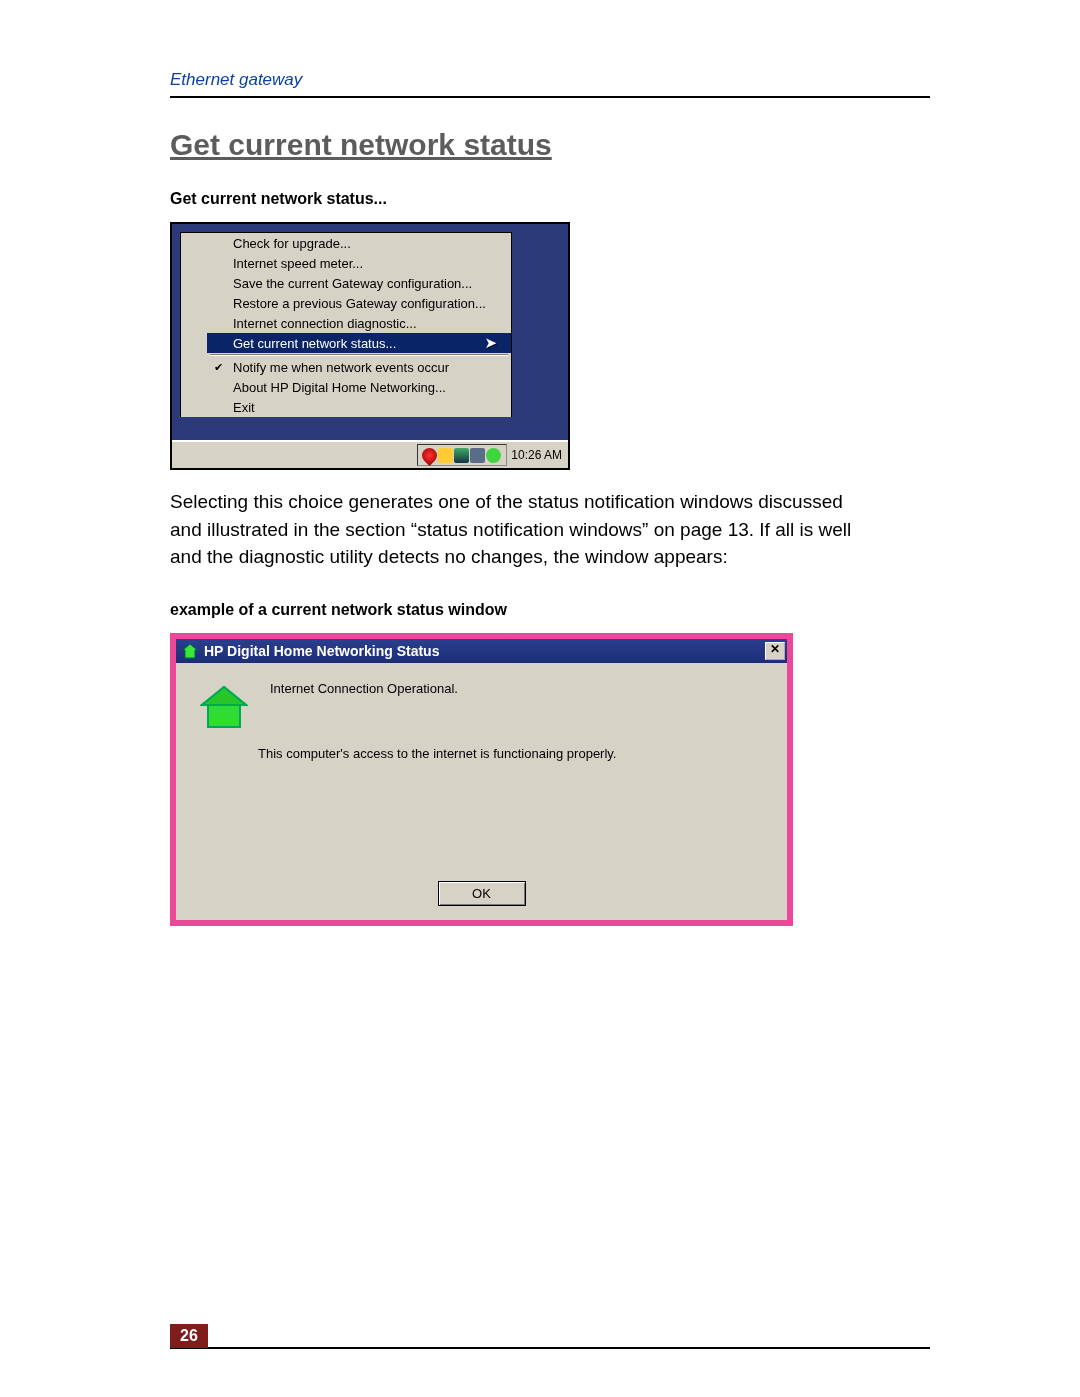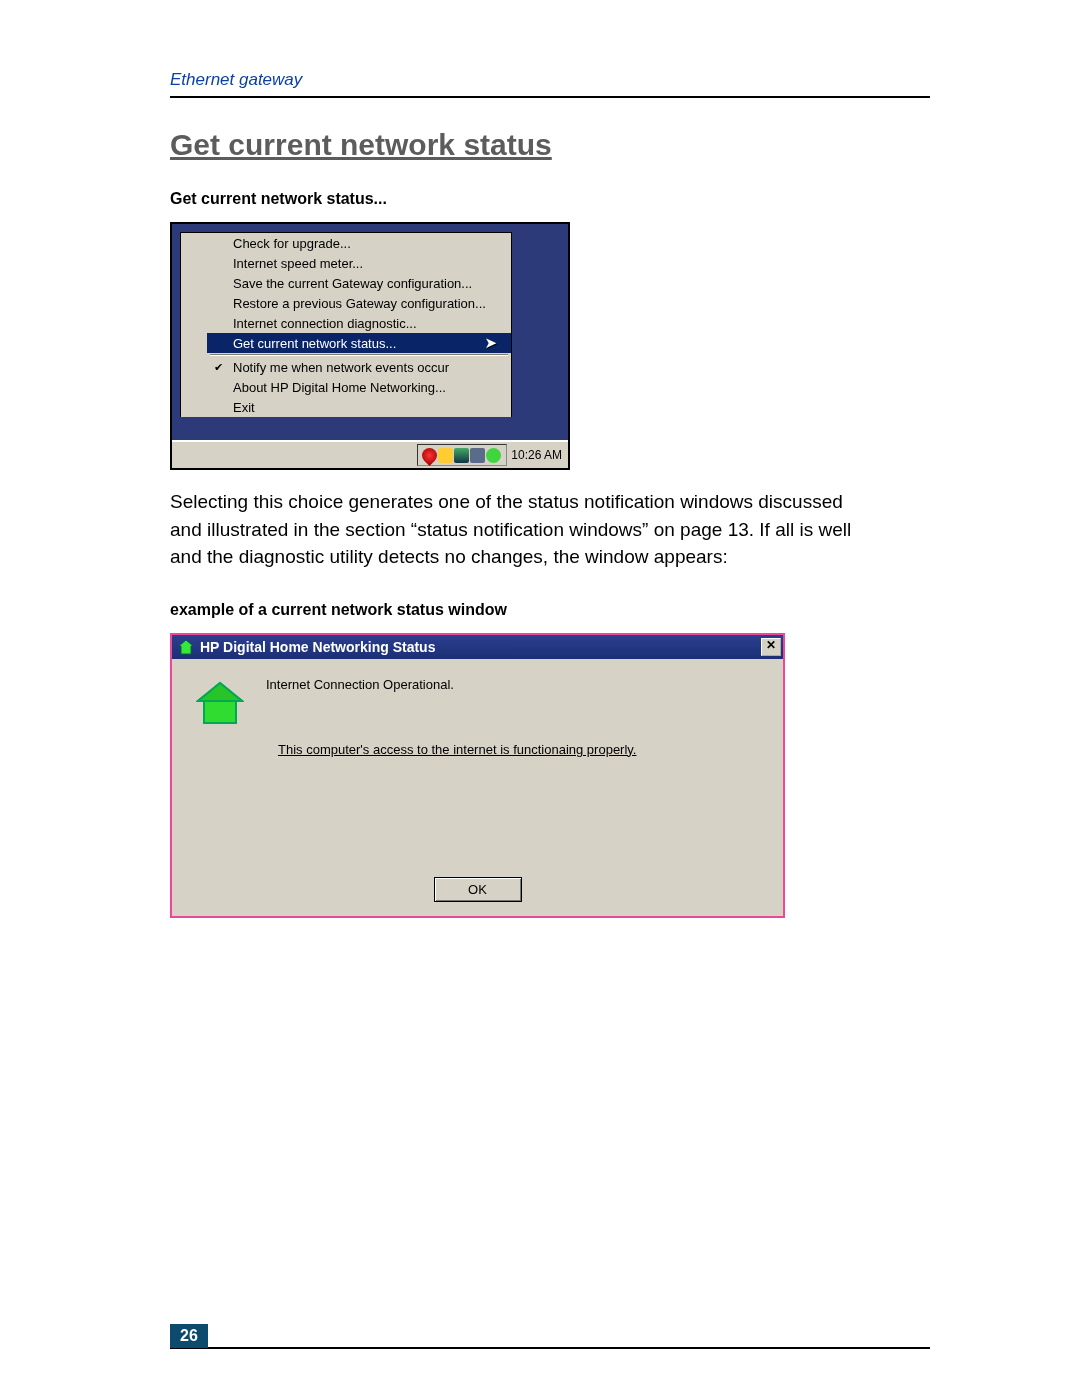--- a/index.html
+++ b/index.html
@@ -125,21 +125,21 @@
   .i-grn { background: #3fd53f; border-radius: 50%;}
   .clock {
     font-family: Tahoma, Arial, sans-serif;
     font-size: 12px;
     margin: 0 6px 0 4px;
   }
 
   
   .fig2 {
     width: 611px;
-    border: 2px solid #ec4899;
+    border: 6px solid #ec4899;
   }
   .titlebar {
     display: flex;
     align-items: center;
     background: linear-gradient(#2b3f8f, #1b2e75);
     color: #fff;
     font-family: Tahoma, Arial, sans-serif;
     font-weight: bold;
     font-size: 14px;
     height: 24px;
@@ -169,21 +169,21 @@
     position: relative;
     box-sizing: border-box;
   }
   .house {
     width: 48px; height: 44px;
     position: absolute;
     left: 24px; top: 22px;
   }
   .house svg { width: 100%; height: 100%; }
   .msg1 { margin-left: 80px; margin-top: 6px; }
-  .msg2 { margin-left: 92px; margin-top: 50px; text-decoration: underline; }
+  .msg2 { margin-left: 68px; margin-top: 50px; }
   .okwrap { text-align: center; margin-top: 120px; }
   .okbtn {
     width: 88px; height: 25px;
     background: #d6d2c6;
     border: 1px solid #000;
     box-shadow: inset 1px 1px 0 #fff, inset -1px -1px 0 #777;
     font-family: Tahoma, Arial, sans-serif;
     font-size: 13px;
   }
 
@@ -193,21 +193,21 @@
     bottom: 48px;
     right: 150px;
   }
   .footer hr {
     border: none;
     border-top: 2px solid #000;
     margin: 0;
   }
   .pagenum {
     display: inline-block;
-    background: #0c4a6e;
+    background: #7f1d1d;
     color: #fff;
     font-weight: bold;
     font-size: 16px;
     padding: 3px 10px;
     margin-bottom: -1px;
   }
 </style>
 </head>
 <body>
 

